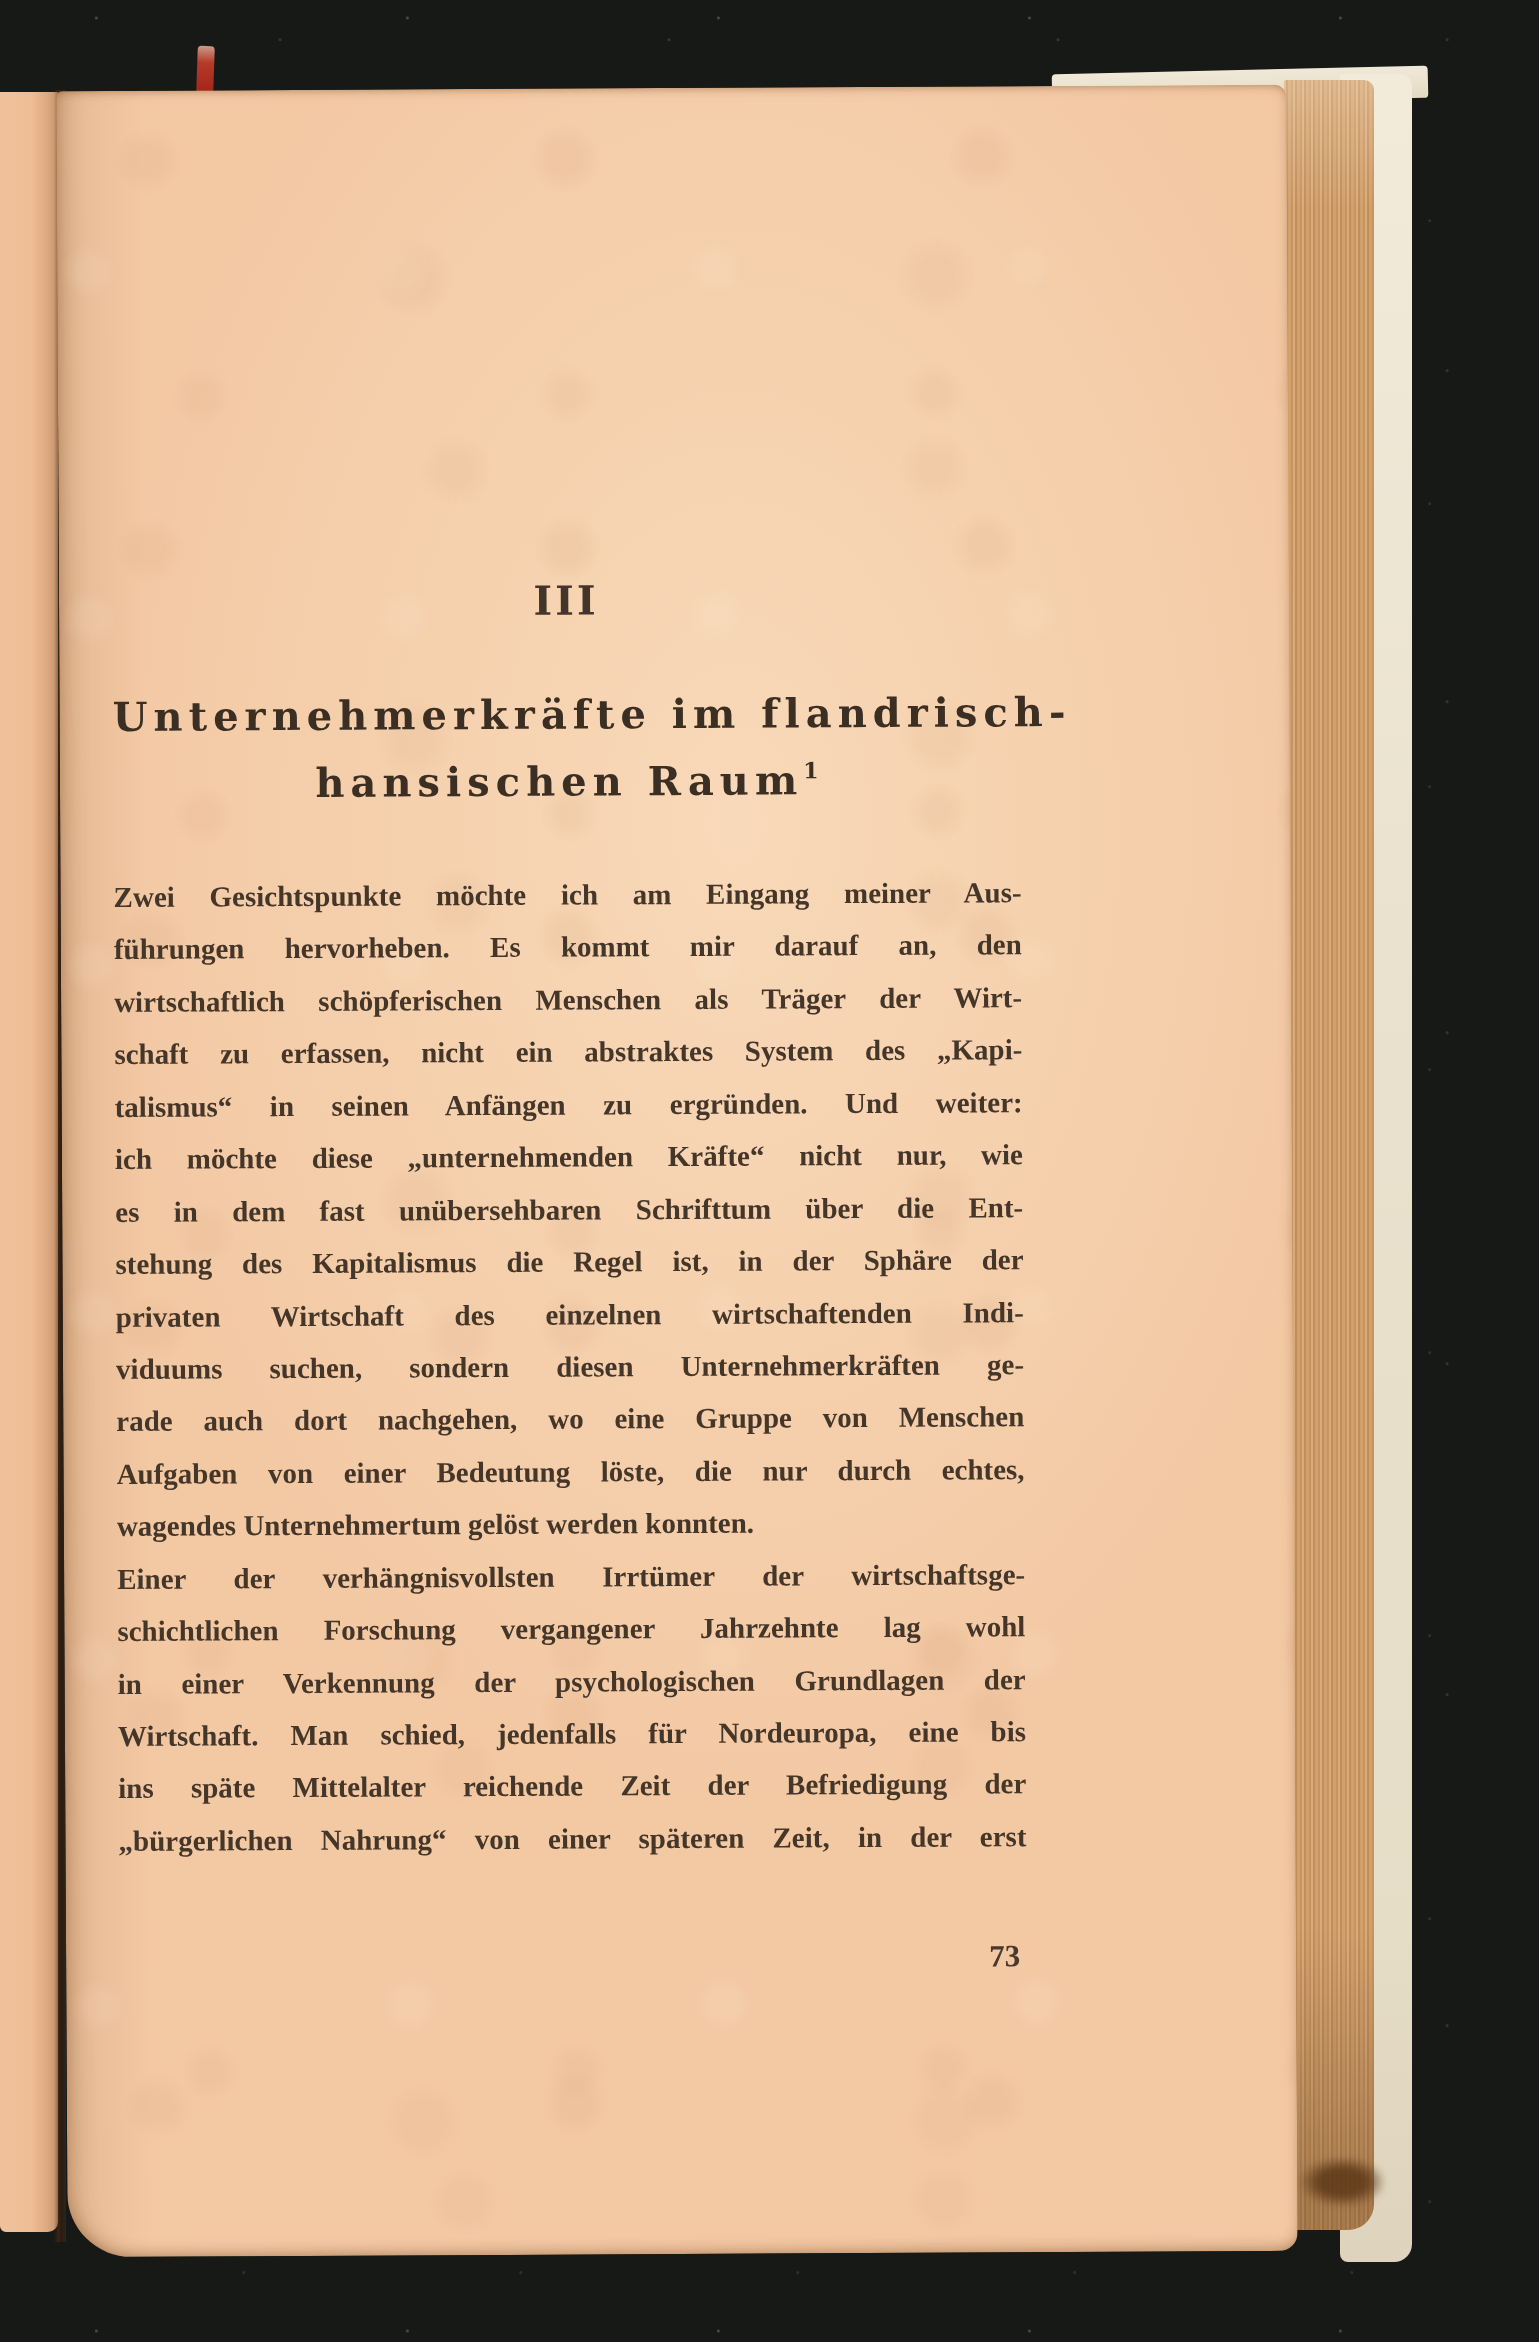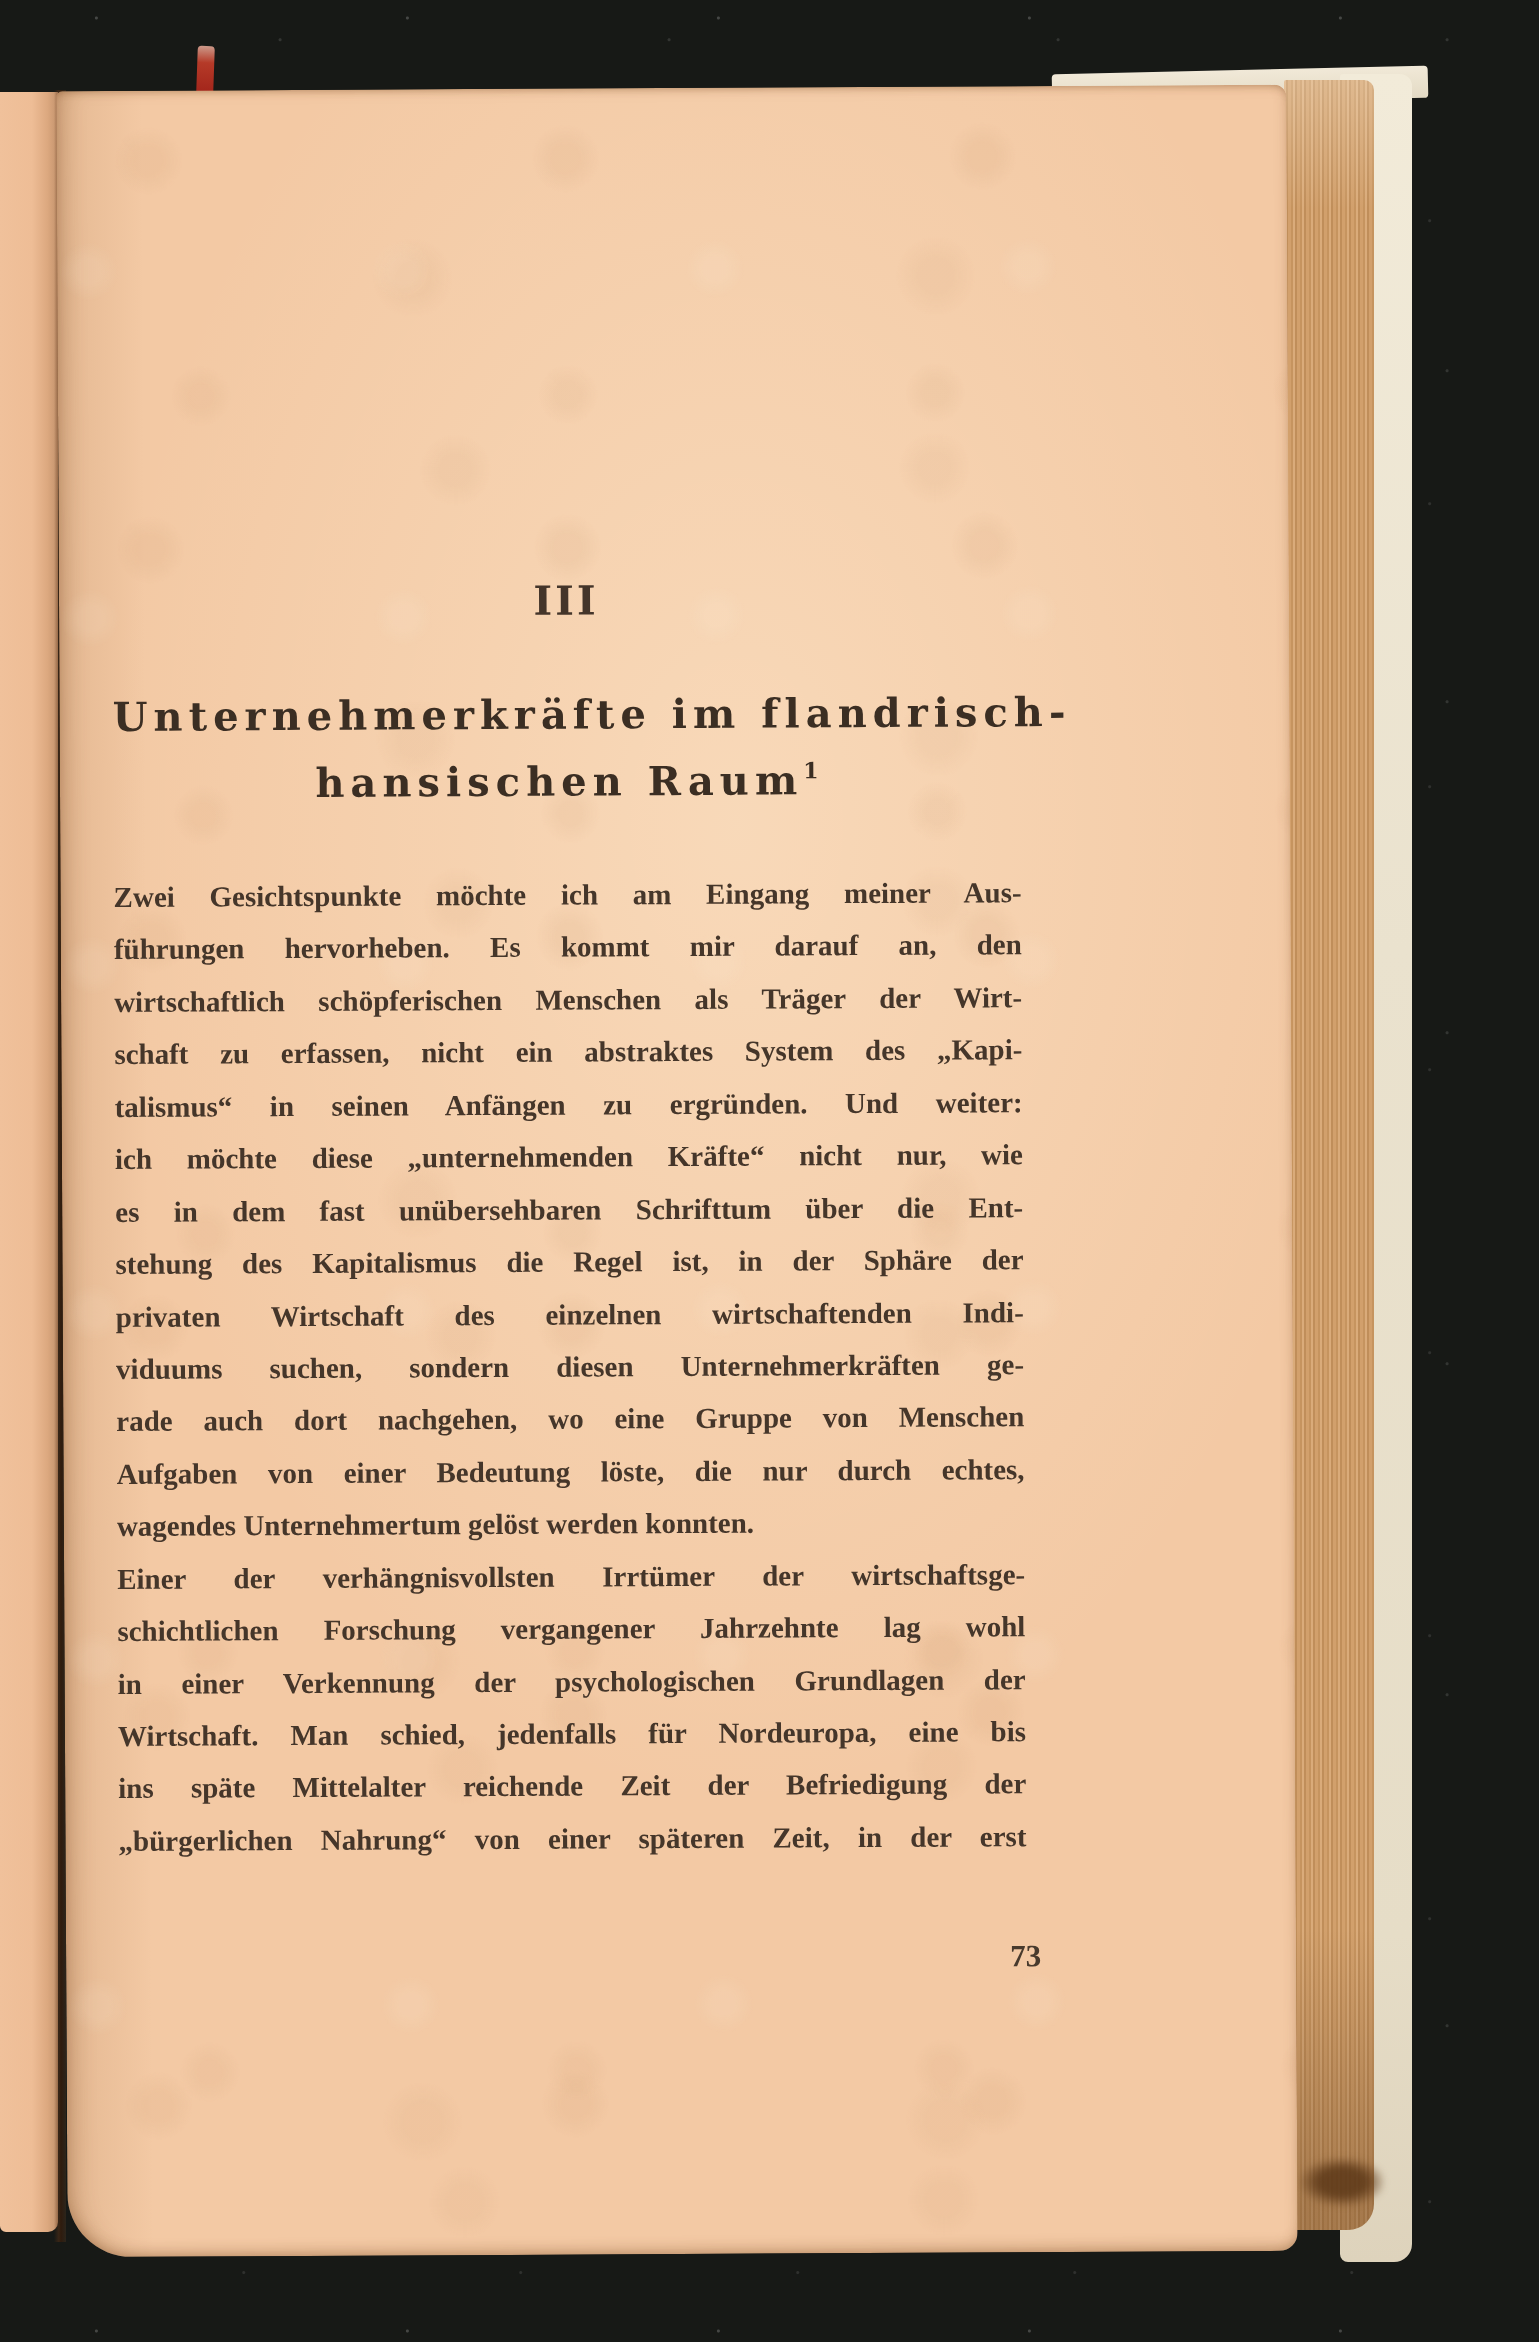--- a/index.html
+++ b/index.html
@@ -131,21 +131,21 @@
     color: #45362a;
   }
   .body-text .line {
     text-align: justify; text-align-last: justify;
     text-justify: inter-word;
     height: 52.45px; overflow: hidden;
   }
   .body-text .line.para-end { text-align: left; text-align-last: left; }
 
   .page-number {
-    position: absolute; left: 944px; top: 1852px;
+    position: absolute; left: 923px; top: 1852px;
     font-family: "Liberation Serif", serif;
     font-size: 31px; font-weight: 700;
     color: #483a2d;
   }
 </style>
 </head>
 <body>
 
 <div class="bg-speckle"></div>
 

